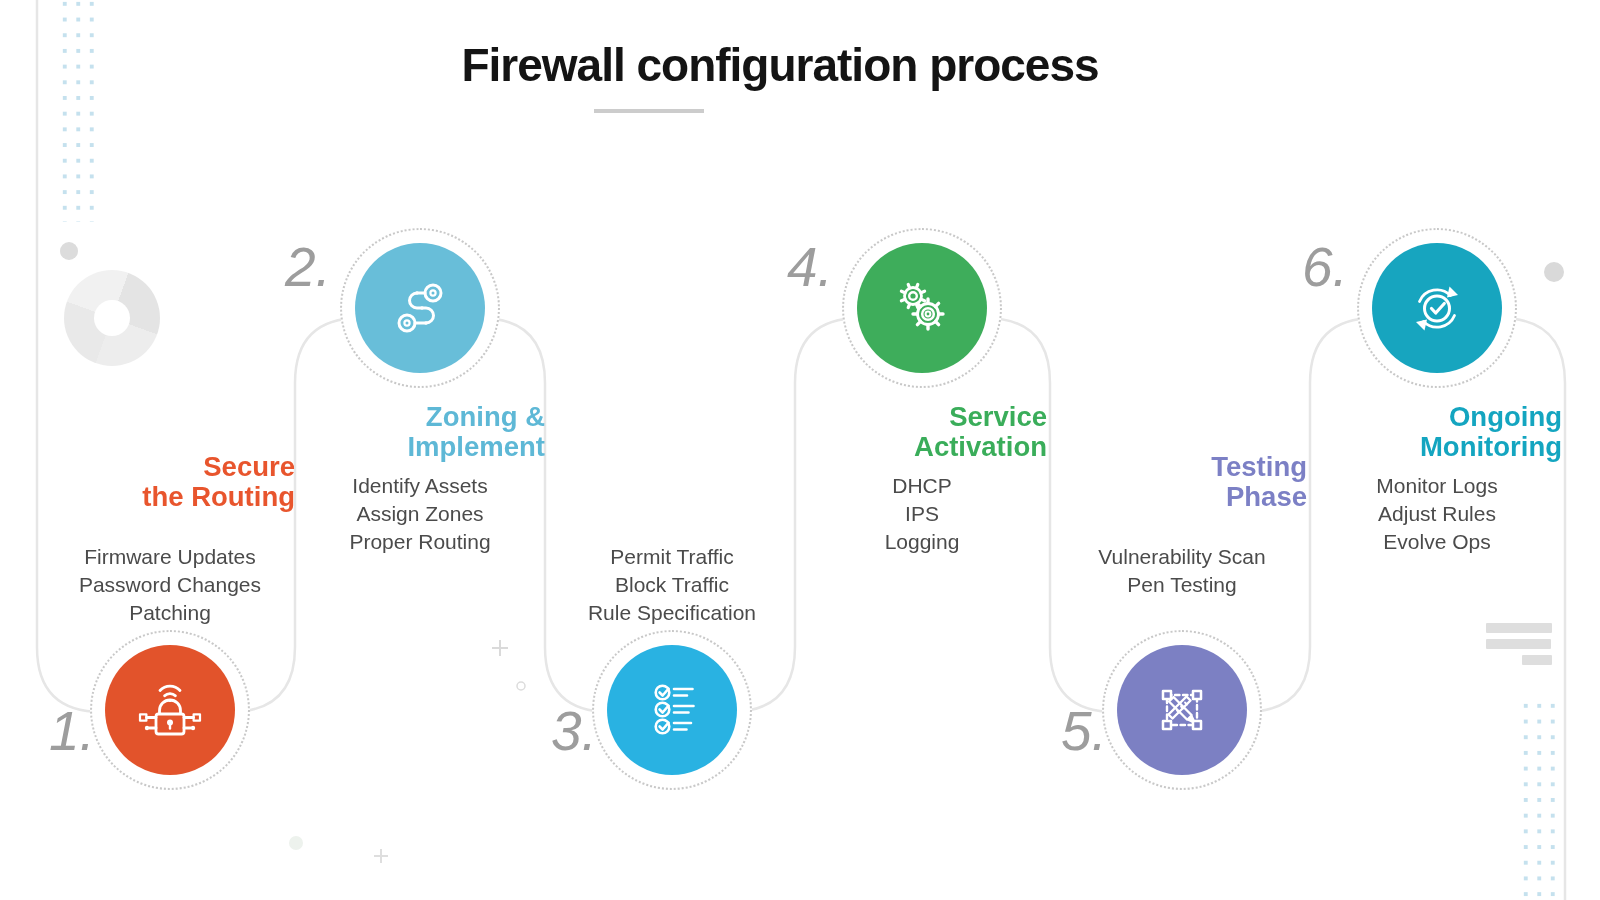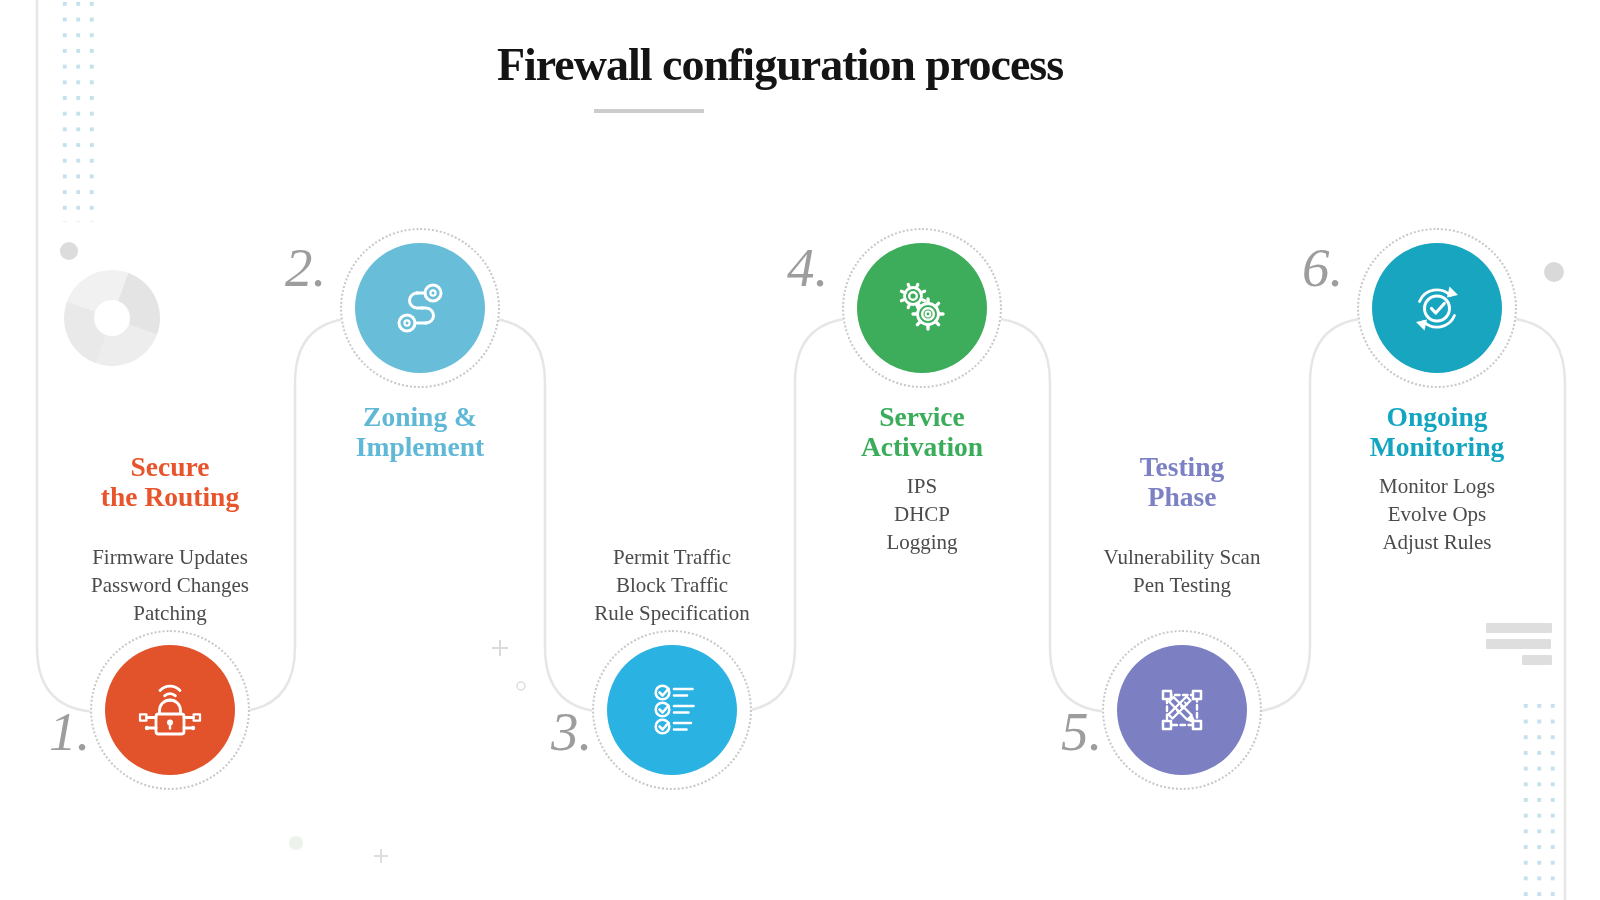--- a/index.html
+++ b/index.html
@@ -1,17 +1,17 @@
 <!DOCTYPE html>
 <html><head>
 <meta charset="utf-8">
 <style>
   html,body{margin:0;padding:0;background:#fff;}
   #canvas{position:relative;width:1600px;height:900px;background:#ffffff;overflow:hidden;
-          font-family:Liberation Serif, serif;}
+          font-family:Liberation Sans, sans-serif;}
   
   .title{position:absolute;left:0;top:38px;width:1560px;text-align:center;
          font-size:46px;font-weight:800;letter-spacing:-1px;color:#141414;}
   .title-underline{position:absolute;left:594px;top:109px;width:110px;height:4px;background:#cccccc;}
   
   .dots-tl{position:absolute;left:58px;top:-4px;width:42px;height:226px;
            background-image:radial-gradient(circle,#c5e1ee 2.2px,transparent 2.4px);
            background-size:13.5px 15.7px;}
   .dots-br{position:absolute;left:1519px;top:698px;width:42px;height:202px;
            background-image:radial-gradient(circle,#c5e1ee 2.2px,transparent 2.4px);
@@ -32,21 +32,21 @@
   
   .col{position:absolute;top:0;width:250px;height:900px;}
   .ring{position:absolute;left:50%;width:160px;height:160px;margin-left:-80px;border-radius:50%;
         background:#fff;border:2px dotted #c8c8c8;box-sizing:border-box;z-index:2;}
   .ring-top{top:228px;}  .ring-bottom{top:630px;}
   .circle{position:absolute;left:50%;width:130px;height:130px;margin-left:-65px;border-radius:50%;
           background:var(--circle);z-index:3;display:flex;align-items:center;justify-content:center;}
   .circle-top{top:243px;} .circle-bottom{top:645px;}
   .num{position:absolute;font-size:55px;font-style:italic;color:#9d9d9d;z-index:4;line-height:1;}
   .num-top{left:-10px;top:240px;} .num-bottom{left:4px;top:704px;}
-  .heading{position:absolute;left:0;width:100%;text-align:center;z-index:4;
+  .heading{position:absolute;left:0;width:100%;text-align:right;z-index:4;
            font-size:27.5px;font-weight:700;line-height:30px;color:var(--accent);}
   .heading-top{top:402px;} .heading-bottom{top:452px;}
   .items{position:absolute;left:-10px;width:270px;text-align:center;z-index:4;
          font-size:21px;line-height:28px;color:#4b4b4b;}
   .items-top{top:472px;} .items-bottom{top:523px;margin-top:20px;}
 </style>
 </head>
 <body>
 
 <div id="canvas">
@@ -120,20 +120,25 @@
           <circle cx="42" cy="40" r="1.8" fill="#fff" stroke="none"></circle>
           <circle cx="46" cy="55" r="1.8" fill="#fff" stroke="none"></circle>
         </g>
       </svg>
     </div>
     <div class="num num-top">2.</div>
     <div class="heading heading-top">
       <span>Zoning &amp;</span><br>
       <span>Implement</span>
     </div>
+    <div class="items items-top">
+      <div>Identify Assets</div>
+      <div>Assign Zones</div>
+      <div>Proper Routing</div>
+    </div>
   </div>
 
   <div class="col" style="left: 547px; --accent: #25B1E5; --circle: #29B2E2;">
     <div class="ring ring-bottom"></div>
     <div class="circle circle-bottom">
       <svg width="80" height="80" viewBox="0 0 80 80">
         <g stroke="#fff" stroke-width="2.6" fill="none" stroke-linecap="round" stroke-linejoin="round">
           <circle cx="30.5" cy="22.5" r="6.8"></circle>
           <path d="M27.6 22.5 l3 3 l6 -6.8"></path>
           <path d="M42 19 H60.5 M42 25.5 H55"></path>
@@ -168,22 +173,22 @@
           <circle cx="46" cy="46" r="2.4" stroke-width="2"></circle>
         </g>
       </svg>
     </div>
     <div class="num num-top">4.</div>
     <div class="heading heading-top">
       <span>Service</span><br>
       <span>Activation</span>
     </div>
     <div class="items items-top">
+      <div>DHCP</div>
       <div>IPS</div>
-      <div>DHCP</div>
       <div>Logging</div>
     </div>
   </div>
 
   <div class="col" style="left: 1057px; --accent: #7C80C5; --circle: #7C80C3;">
     <div class="ring ring-bottom"></div>
     <div class="circle circle-bottom">
       <svg width="80" height="80" viewBox="0 0 80 80">
         <g stroke="#fff" stroke-width="2.4" fill="none" stroke-linecap="round" stroke-linejoin="round">
           <rect x="25" y="25" width="30" height="30" stroke-dasharray="4.5 3.5"></rect>
@@ -223,18 +228,18 @@
         </g>
       </svg>
     </div>
     <div class="num num-top">6.</div>
     <div class="heading heading-top">
       <span>Ongoing</span><br>
       <span>Monitoring</span>
     </div>
     <div class="items items-top">
       <div>Monitor Logs</div>
+      <div>Adjust Rules</div>
       <div>Evolve Ops</div>
-      <div>Adjust Rules</div>
     </div>
   </div>
 
 </div>
 
 </body></html>

